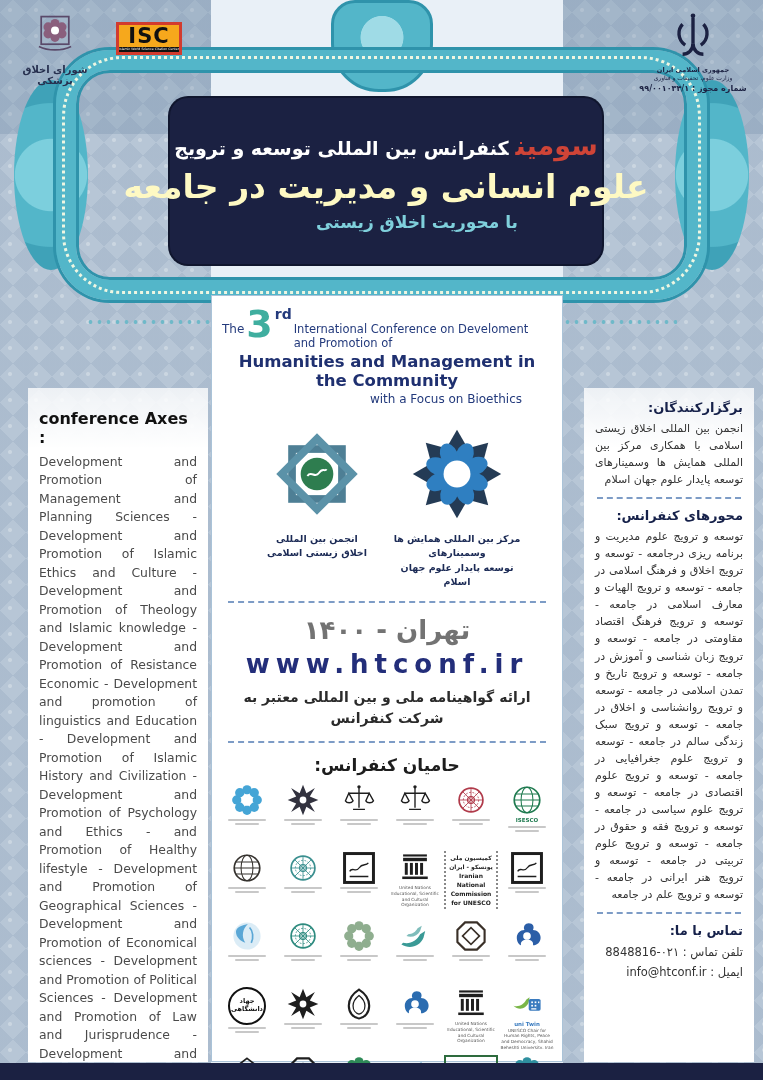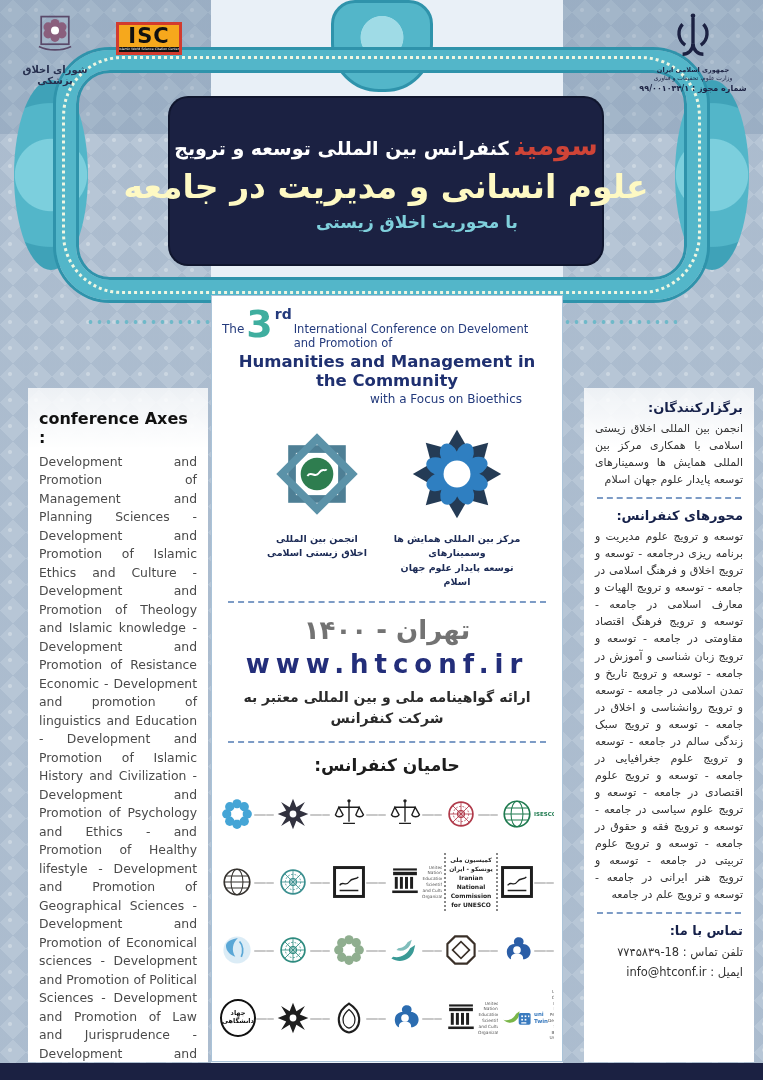--- a/index.html
+++ b/index.html
@@ -60,21 +60,21 @@
   .mainlogo{width:140px;text-align:center;}
   .mainlogo .cap{font-size:9.5px;font-weight:bold;color:#1b2a55;line-height:1.5;direction:rtl;margin-top:6px;}
 
   .divider{border-top:2px dashed #7d9cc6;margin:12px 16px;}
   .city{font-size:26px;font-weight:bold;color:#737373;text-align:center;direction:rtl;margin-top:4px;}
   .site{font-size:26px;font-weight:bold;color:#232e7a;text-align:center;letter-spacing:6px;margin-top:4px;}
   .cert{font-size:14px;font-weight:bold;color:#2b2b2b;text-align:center;direction:rtl;line-height:1.5;margin-top:8px;}
   .sponsors-h{font-size:17px;font-weight:bold;color:#1d1d1d;text-align:center;direction:rtl;margin:8px 0 6px 0;}
 
   .grid{display:grid;grid-template-columns:repeat(6,1fr);gap:6px 2px;padding:2px 8px 0 8px;}
-  .sp-cell{height:62px;display:flex;flex-direction:row;align-items:center;justify-content:flex-start;overflow:hidden;}
+  .sp-cell{height:62px;display:flex;flex-direction:column;align-items:center;justify-content:flex-start;overflow:hidden;}
   .sp-cell svg{width:34px;height:34px;flex:0 0 auto;}
   .sp-cell .lab{font-size:5.5px;font-weight:bold;line-height:1.2;}
   .sp-cell .cap{font-size:4.3px;color:#555;text-align:center;line-height:1.35;direction:rtl;}
   .sp-cell .cap.en{direction:ltr;}
   .sp-cell .dash{width:70%;height:2px;background:#9a9a9a;opacity:.55;margin-top:2px;border-radius:1px;}
   .sp-cell .dash.short{width:45%;}
   .badge{border:2.5px solid currentColor;font-weight:bold;font-size:13px;padding:5px 8px;line-height:1;}
   .roundel{width:34px;height:34px;border:2.5px solid currentColor;border-radius:50%;display:flex;align-items:center;justify-content:center;text-align:center;font-size:6.5px;font-weight:bold;direction:rtl;line-height:1.2;}
   .textcol{font-size:6px;font-weight:bold;color:#222;text-align:center;direction:rtl;border-right:2px dotted #888;border-left:2px dotted #888;padding:2px 3px;line-height:1.5;}
 
@@ -520,19 +520,19 @@
 
   <div class="panel panel-r">
     <h3>برگزارکنندگان:</h3>
     <p>انجمن بین المللی اخلاق زیستی اسلامی با همکاری مرکز بین المللی همایش ها وسمینارهای توسعه پایدار علوم جهان اسلام</p>
     <div class="divider"></div>
     <h3>محورهای کنفرانس:</h3>
     <p>توسعه و ترویج علوم مدیریت و برنامه ریزی درجامعه - توسعه و ترویج اخلاق و فرهنگ اسلامی در جامعه - توسعه و ترویج الهیات و معارف اسلامی در جامعه - توسعه و ترویج فرهنگ اقتصاد مقاومتی در جامعه - توسعه و ترویج زبان شناسی و آموزش در جامعه - توسعه و ترویج تاریخ و تمدن اسلامی در جامعه - توسعه و ترویج روانشناسی و اخلاق در جامعه - توسعه و ترویج سبک زندگی سالم در جامعه - توسعه و ترویج علوم جغرافیایی در جامعه - توسعه و ترویج علوم اقتصادی در جامعه - توسعه و ترویج علوم سیاسی در جامعه - توسعه و ترویج فقه و حقوق در جامعه - توسعه و ترویج علوم تربیتی در جامعه - توسعه و ترویج هنر ایرانی در جامعه - توسعه و ترویج علم در جامعه</p>
     <div class="divider"></div>
     <div class="contact">
       <h3>تماس با ما:</h3>
-      <p>تلفن تماس : 18-۷۷۴۵۸۳۹</p>
+      <p>تلفن تماس : ۰۲۱-8848816</p>
       <p>ایمیل : info@htconf.ir</p>
     </div>
   </div>
 
   <div class="bottombar"></div>
 </div>
 
 </body></html>

